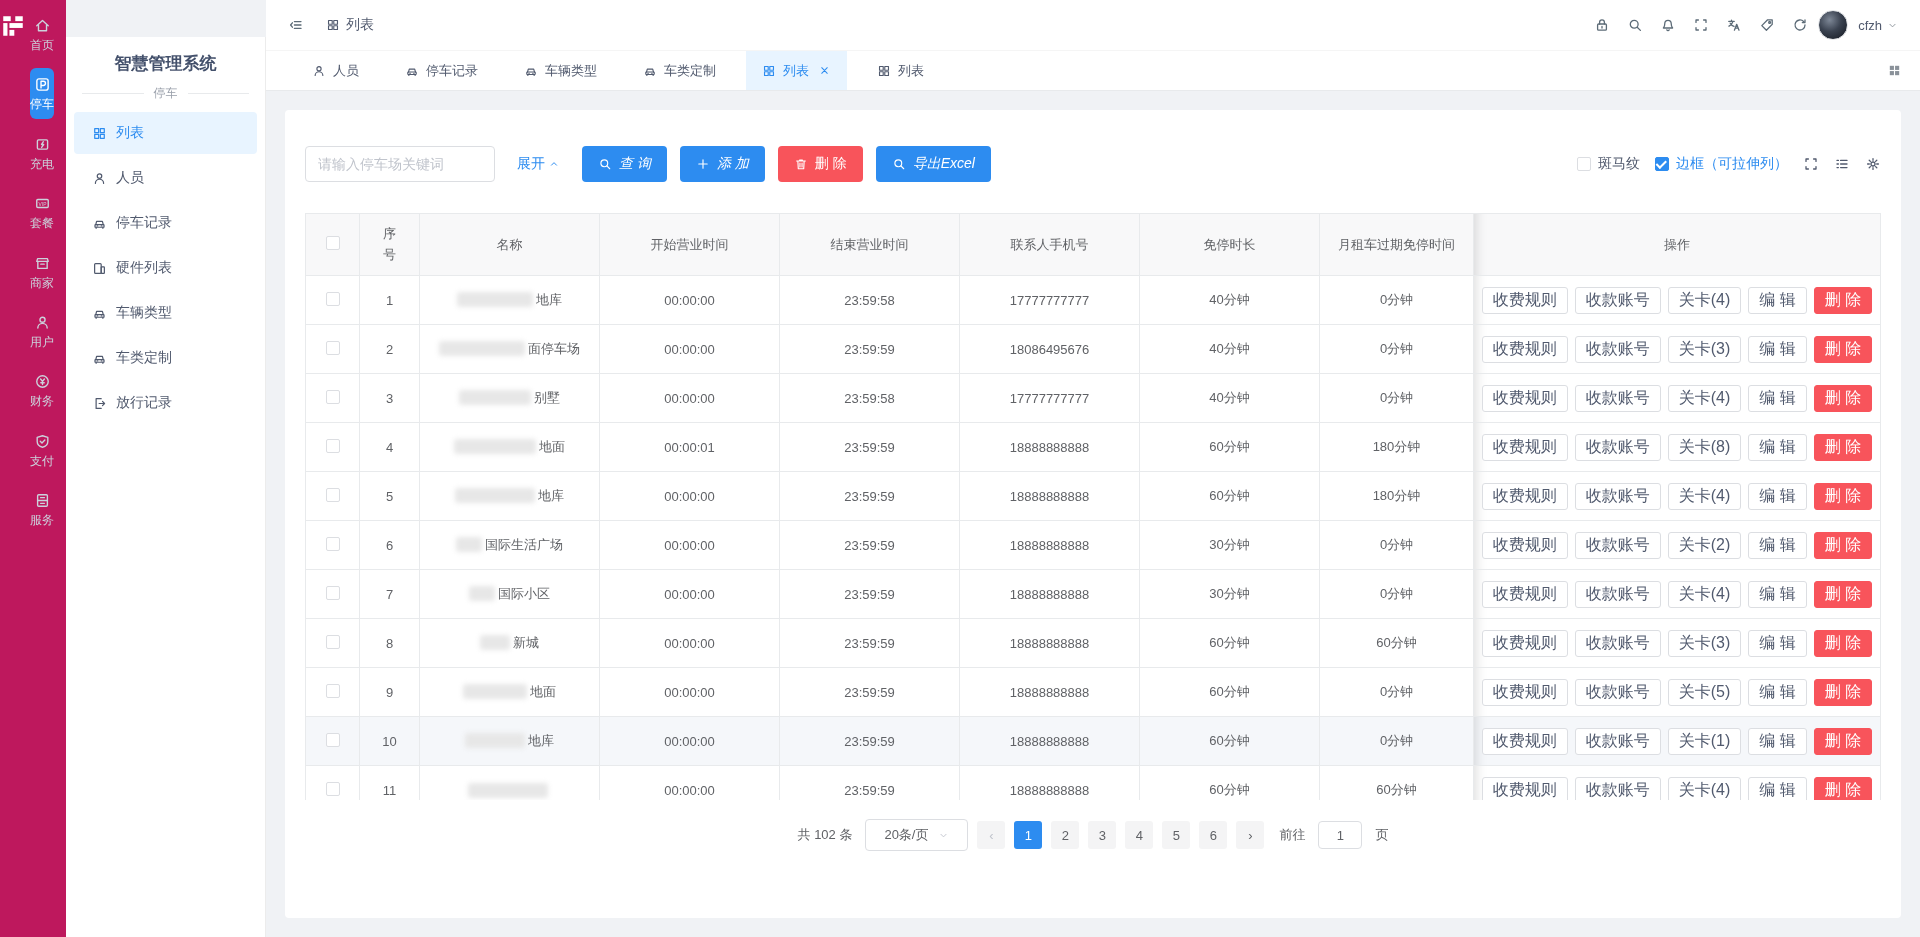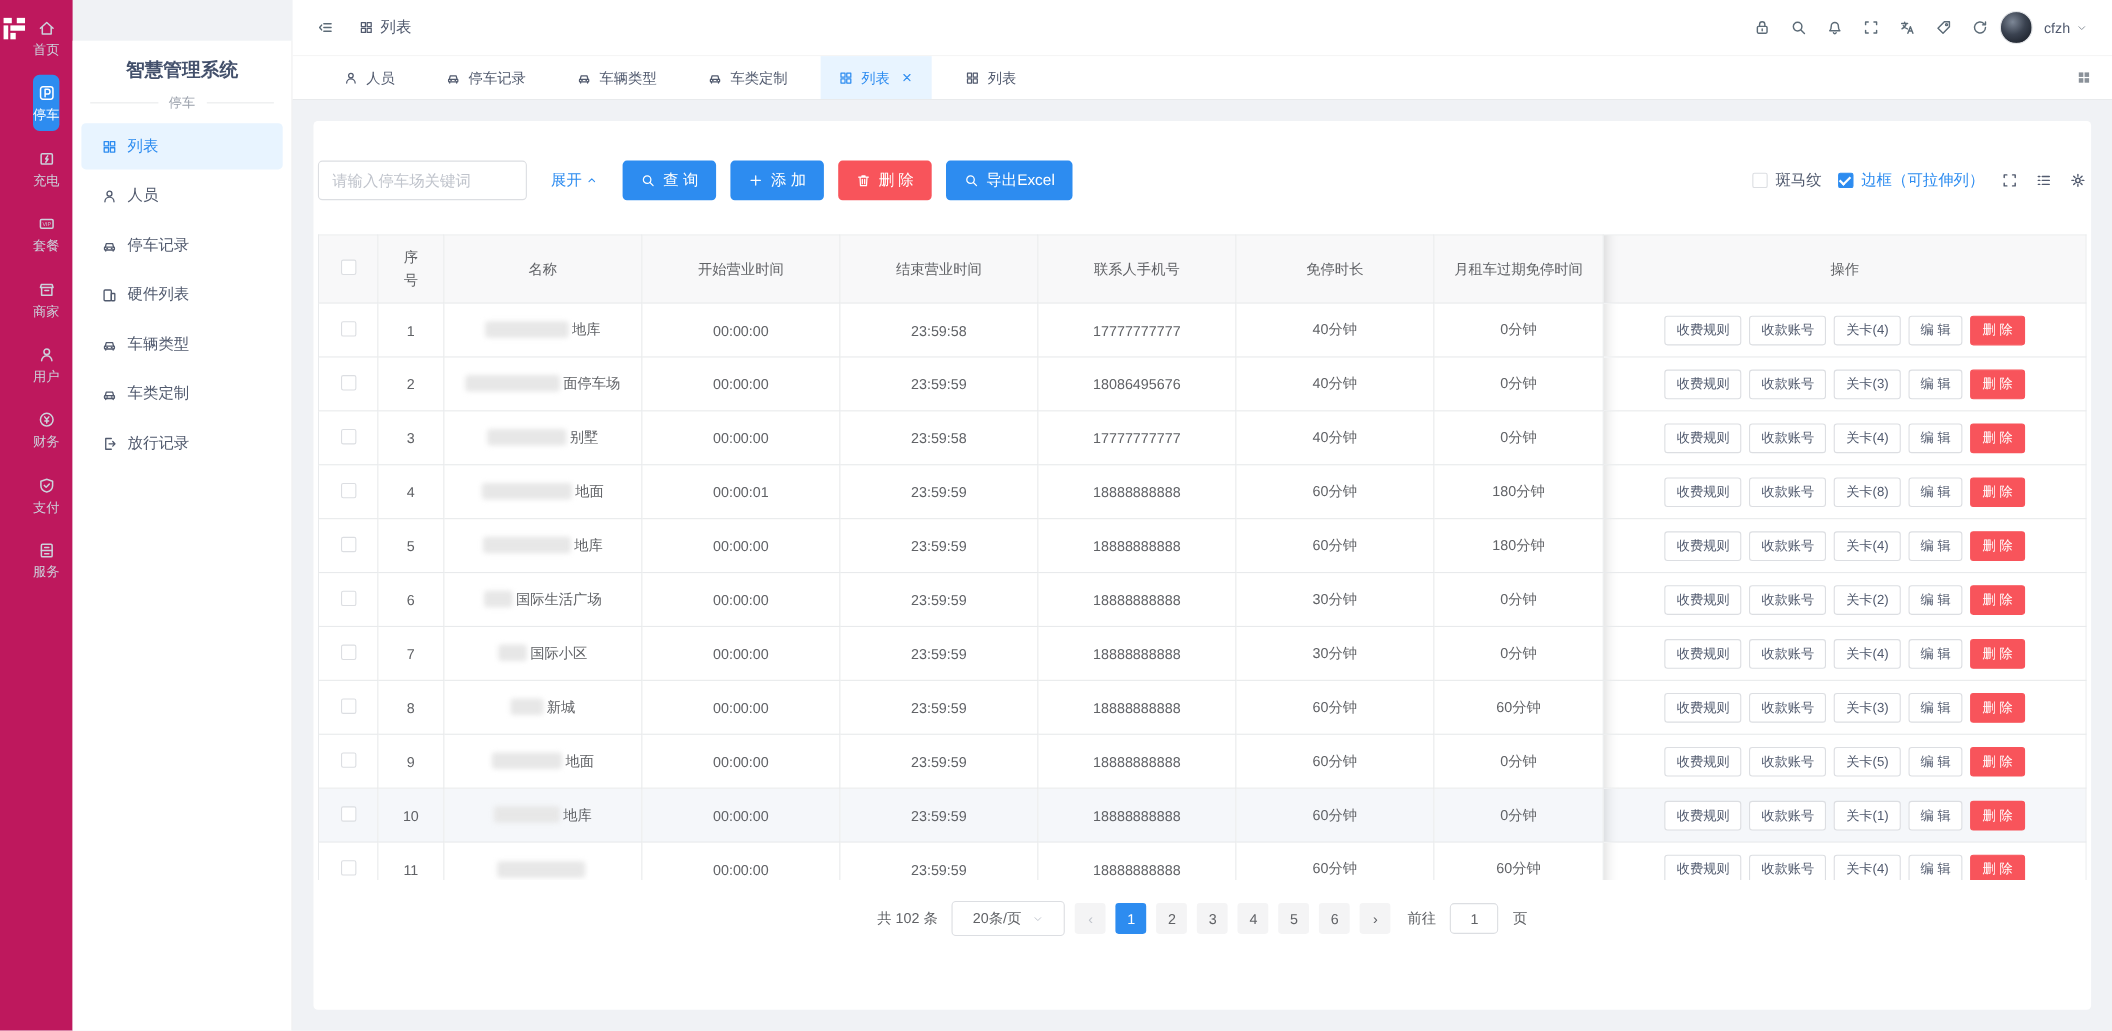--- a/index.html
+++ b/index.html
@@ -38,53 +38,53 @@
 
   .tabbar { height:41px; background:#fff; border-top:1px solid #f5f5f5; border-bottom:1px solid #e8eaec; display:flex; align-items:stretch; padding:0 14px 0 30px; flex:none; }
   .tabs { display:flex; align-items:stretch; flex:1; }
   .tab { display:flex; align-items:center; gap:7px; padding:0 16px; margin-right:14px; font-size:13px; color:#515a6e; cursor:pointer; white-space:nowrap; }
   .tab .ic { font-size:14px; }
   .tab.active { background:#e8f4ff; color:#2d8cf0; }
   .tab .tab-close { font-size:13px; margin-left:2px; }
   .tabbar-grid { align-self:center; color:#8a9199; font-size:15px; cursor:pointer; padding:4px; }
 
   .content { flex:1; background:#f0f2f5; padding:19px; overflow:hidden; }
-  .card { background:#fff; border-radius:4px; height:100%; padding:0 4px; display:flex; flex-direction:column; }
+  .card { background:#fff; border-radius:4px; height:100%; padding:0 20px; display:flex; flex-direction:column; }
 
   
   .toolbar { display:flex; align-items:center; margin-top:36px; height:36px; flex:none; }
   .search-input { width:190px; height:36px; border:1px solid #dcdee2; border-radius:4px; padding:0 12px; font-size:14px; color:#515a6e; outline:none; font-family:inherit; }
   .search-input::placeholder { color:#c0c4cc; }
   .link-expand { display:inline-flex; align-items:center; gap:3px; color:#2d8cf0; font-size:14px; margin-left:22px; cursor:pointer; }
   .link-expand .ic { font-size:12px; }
   .btns { display:flex; align-items:center; gap:13px; margin-left:22px; }
   .btn { display:inline-flex; align-items:center; gap:7px; height:36px; padding:0 16px; border:none; border-radius:4px; font-size:14px; color:#fff; cursor:pointer; font-family:inherit; }
   .btn .ic { font-size:14px; }
-  .btn.primary { background:#2d8cf0; }
+  .btn.primary { background:#2d8cf0;font-style:italic; }
   .btn.danger { background:#f8545b; }
   .toolbar-right { margin-left:auto; display:flex; align-items:center; gap:15px; }
   .cb { width:14px; height:14px; border:1px solid #dcdee2; border-radius:2px; background:#fff; display:inline-flex; align-items:center; justify-content:center; cursor:pointer; flex:none; }
   .cb.checked { background:#2d8cf0; border-color:#2d8cf0; }
   .cb.checked::after { content:""; width:8px; height:4px; border-left:2px solid #fff; border-bottom:2px solid #fff; transform:rotate(-45deg) translate(0,-1px); }
   .cb-group { display:flex; align-items:center; gap:7px; font-size:14px; cursor:pointer; }
   .cb-label-blue { color:#2d8cf0; }
   .tool-ic { font-size:16px; color:#515a6e; cursor:pointer; }
 
   
   .table-clip { margin-top:31px; height:587px; overflow:hidden; flex:none; }
   table { width:100%; border-collapse:collapse; table-layout:fixed; font-size:13px; color:#606266; }
   th,td { border:1px solid #e8eaec; text-align:center; padding:0 6px; overflow:hidden; white-space:nowrap; }
   th { background:#f8f8f9; height:62px; font-weight:400; color:#606266; }
   td { height:49px; background:#fff; }
   th.col-seq span { display:inline-block; width:15px; white-space:normal; line-height:1.6; }
   tr.hl td { background:#f5f7fa; }
   td.col-actions, th.col-actions { box-shadow:inset 14px 0 12px -12px rgba(0,0,0,.14); }
   .blur-box { display:inline-block; height:15px; background:#e7e7e7; border-radius:3px; filter:blur(2.5px); vertical-align:-3px; margin-right:3px; }
   .act-wrap { display:flex; align-items:center; justify-content:center; gap:7px; }
-  .mini-btn { height:27px; padding:0 10px; border:1px solid #dcdee2; background:#fff; border-radius:3px; font-size:12px; color:#515a6e; cursor:pointer; font-family:inherit; white-space:nowrap; }
+  .mini-btn { height:27px; padding:0 10px; border:1px solid #dcdee2; background:#fff; border-radius:3px; font-size:16px; color:#515a6e; cursor:pointer; font-family:inherit; white-space:nowrap; }
   .mini-btn.danger { background:#f8545b; border-color:#f8545b; color:#fff; }
 
   
   .pagination { display:flex; align-items:center; justify-content:center; gap:9px; margin-top:19px; flex:none; font-size:13px; color:#606266; }
   .pg-total { margin-right:4px; }
   .pg-select { width:103px; height:32px; border:1px solid #dcdee2; border-radius:4px; display:flex; align-items:center; justify-content:center; gap:10px; cursor:pointer; color:#606266; }
   .pg-select .ic { font-size:11px; color:#c0c4cc; }
   .pg-btn { min-width:28px; height:28px; border-radius:3px; background:#f4f4f5; display:inline-flex; align-items:center; justify-content:center; padding:0 5px; cursor:pointer; color:#606266; }
   .pg-btn.active { background:#2d8cf0; color:#fff; }
   .pg-btn.dim { color:#c0c4cc; }

